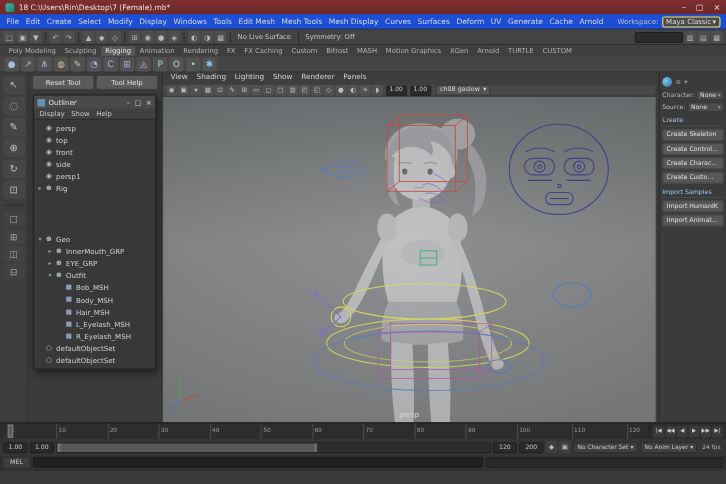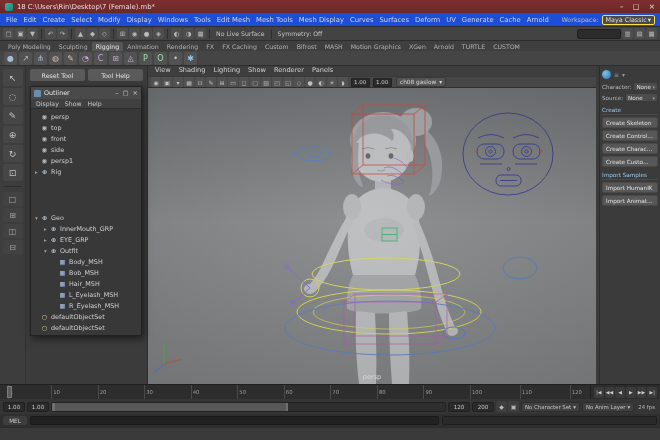--- a/index.html
+++ b/index.html
@@ -334,27 +334,27 @@
 
         <div class="ol-row" style="padding-left: 11px;">
           <span class="ol-arrow">▾</span>
           <span class="ol-ico" style="color: rgb(207, 224, 238);">⊕</span>
           <span class="ol-label">Outfit</span>
         </div>
 
         <div class="ol-row" style="padding-left: 20px;">
           <span class="ol-arrow"></span>
           <span class="ol-ico" style="color: rgb(168, 192, 232);">▦</span>
+          <span class="ol-label">Bob_MSH</span>
+        </div>
+
+        <div class="ol-row" style="padding-left: 20px;">
+          <span class="ol-arrow"></span>
+          <span class="ol-ico" style="color: rgb(168, 192, 232);">▦</span>
           <span class="ol-label">Body_MSH</span>
-        </div>
-
-        <div class="ol-row" style="padding-left: 20px;">
-          <span class="ol-arrow"></span>
-          <span class="ol-ico" style="color: rgb(168, 192, 232);">▦</span>
-          <span class="ol-label">Bob_MSH</span>
         </div>
 
         <div class="ol-row" style="padding-left: 20px;">
           <span class="ol-arrow"></span>
           <span class="ol-ico" style="color: rgb(168, 192, 232);">▦</span>
           <span class="ol-label">Hair_MSH</span>
         </div>
 
         <div class="ol-row" style="padding-left: 20px;">
           <span class="ol-arrow"></span>

